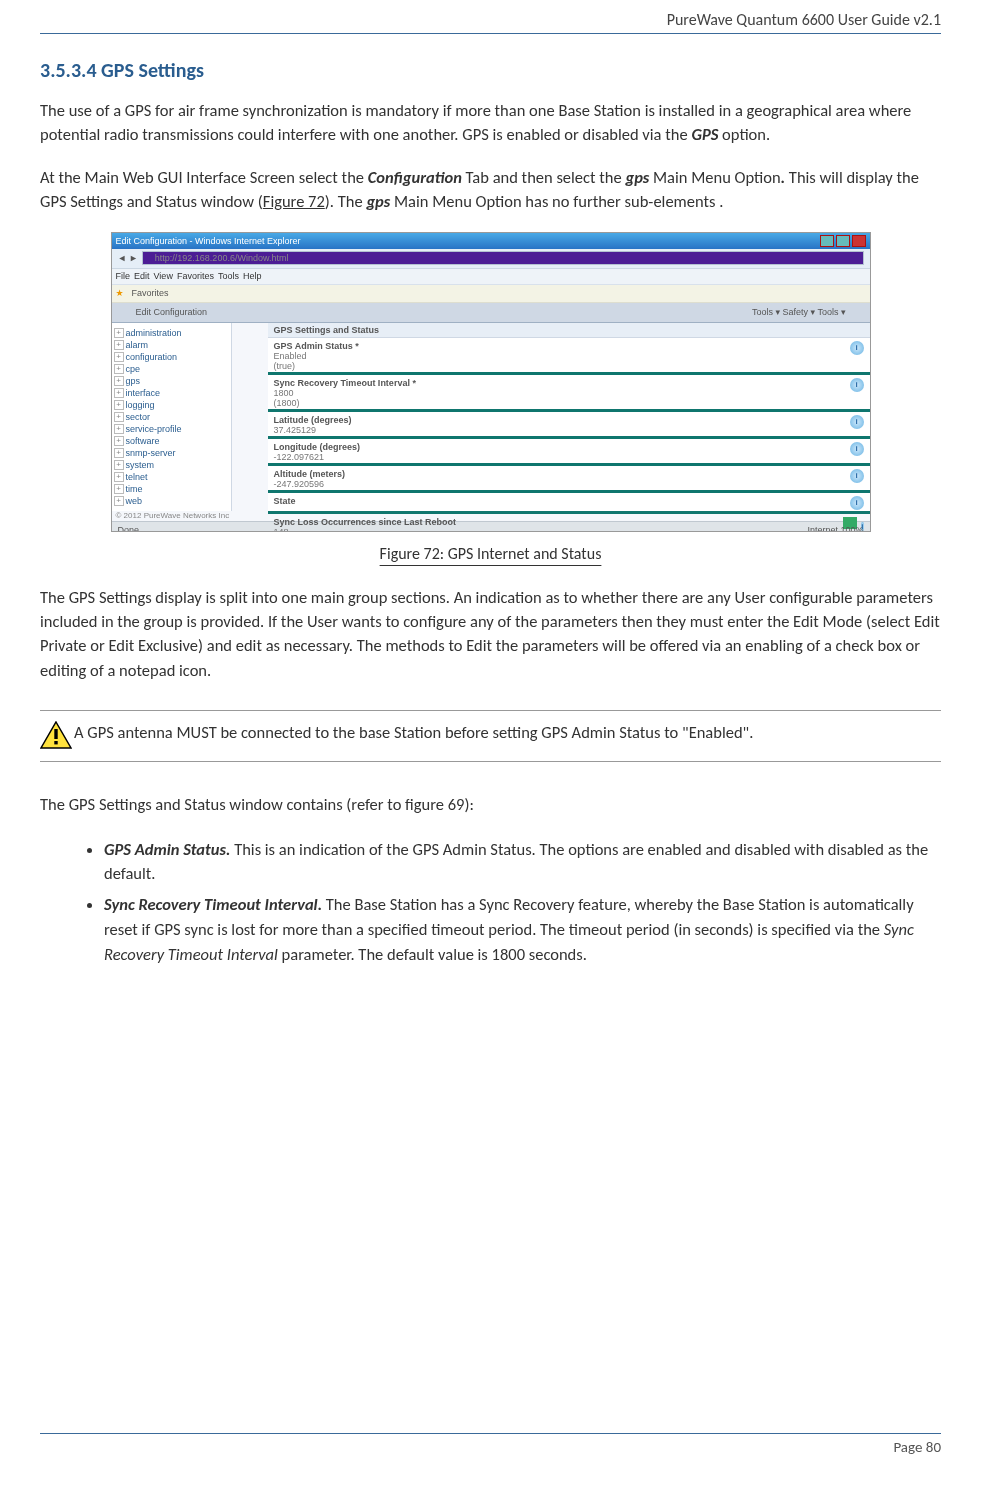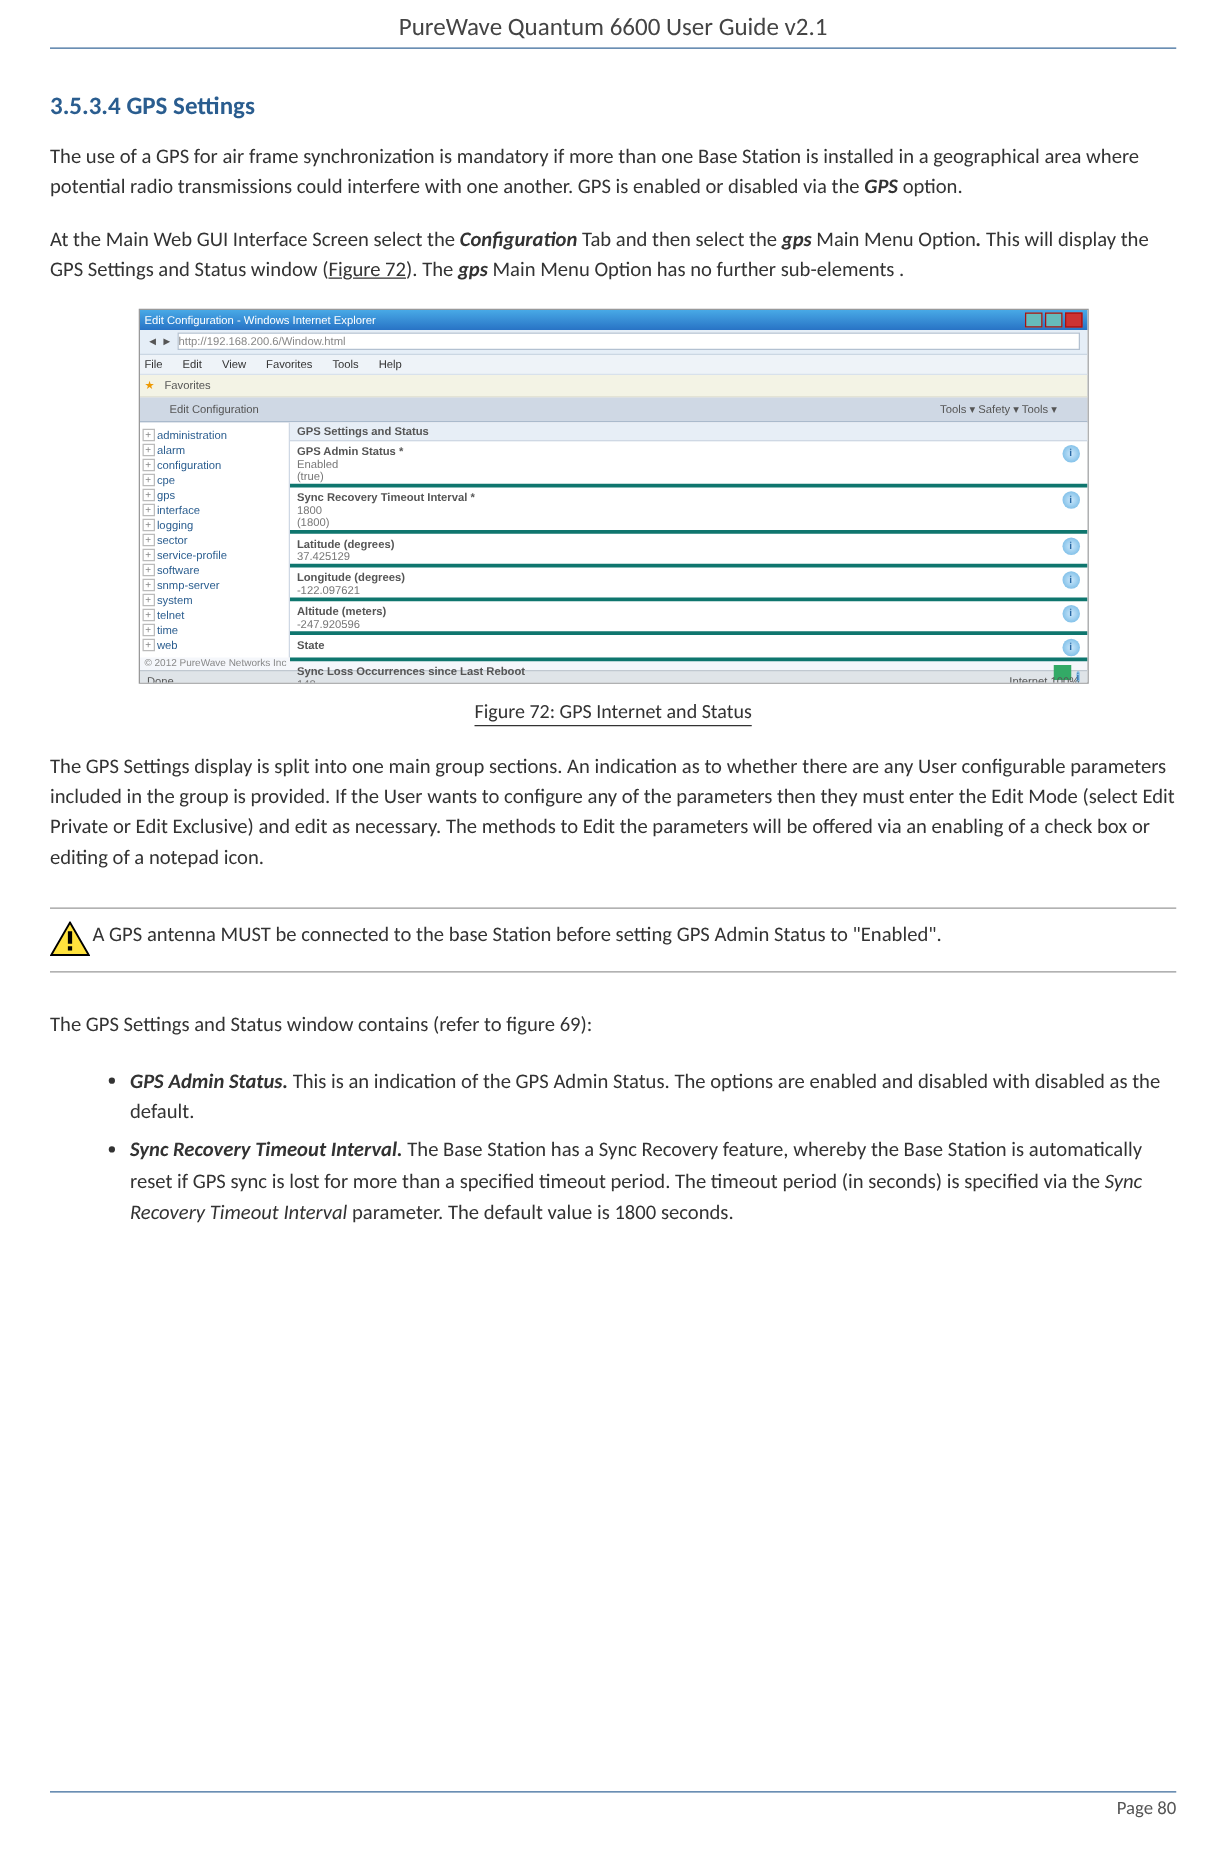--- a/index.html
+++ b/index.html
@@ -7,26 +7,26 @@
       font-family: Calibri, "Segoe UI", Arial, sans-serif;
       font-size: 16.5px;
       color: #333;
       background: #fff;
       width: 981px;
       height: 1486px;
       padding: 10px 40px 30px;
       position: relative;
     }
     .header-title {
-      text-align: center;
-      font-size: 20px;
+      text-align: right;
+      font-size: 16px;
       color: #444;
       padding-bottom: 4px;
       border-bottom: 1.5px solid #3a6a9a;
-      margin-bottom: 34px;
+      margin-bottom: 24px;
     }
     h3.section-heading {
       color: #2a5d8f;
       font-weight: bold;
       font-size: 20px;
       margin-bottom: 16px;
     }
     .body-text { line-height: 1.48; margin-bottom: 18px; color: #333; }
     .figure-wrap { text-align: center; margin: 16px 0 8px; }
     .screenshot {
@@ -40,26 +40,26 @@
     .ss-titlebar {
       background: linear-gradient(#48a9e6,#2873c5);
       color: #fff; height: 16px; display: flex;
       align-items: center; padding: 0 4px; justify-content: space-between;
     }
     .ss-titlebar .winbtn { display:flex; gap:2px;}
     .ss-titlebar .winbtn span { width:14px;height:12px;background:#c33;border:1px solid #a11;display:inline-block;}
     .ss-titlebar .winbtn span:nth-child(1){background:#6bb;}
     .ss-titlebar .winbtn span:nth-child(2){background:#6bb;}
     .ss-addrbar { height:20px;background:#e5eef7;border-bottom:1px solid #cbd7e3;display:flex;align-items:center;padding:0 6px;gap:4px;}
-    .ss-addrbar .addr { flex:1;height:14px;background:#ffffff;border:1px solid #b3c1d1;padding:0 0;line-height:12px;color:#888;}
-    .ss-menubar { height:16px;background:#eef3f8;border-bottom:1px solid #d8e1ec;padding:0 4px;display:flex;gap:16px;align-items:center;color:#333;}
+    .ss-addrbar .addr { flex:1;height:14px;background:#4c1d95;border:1px solid #b3c1d1;padding:0 12px;line-height:12px;color:#888;}
+    .ss-menubar { height:16px;background:#eef3f8;border-bottom:1px solid #d8e1ec;padding:0 4px;display:flex;gap:4px;align-items:center;color:#333;}
     .ss-favbar { height:18px;background:#f3f3e5;border-bottom:1px solid #dedecf;padding:0 4px;display:flex;align-items:center;gap:8px;}
     .ss-favbar .star{color:#e90;}
     .ss-tab { height:20px;background:#cfd8e4;border-bottom:1px solid #9fb0c3;padding:0 24px;display:flex;align-items:center;justify-content:space-between;}
-    .ss-body { display:flex; height:188px;}
+    .ss-body { display:flex; height:188px;gap:36px;}
     .ss-tree { width:120px;background:#fff;border-right:1px solid #cfd8e4;padding:4px 2px;overflow:hidden;}
     .ss-tree .item { padding:1px 0 1px 12px; position:relative; color:#2a5d8f; white-space:nowrap;}
     .ss-tree .item::before { content:"+"; position:absolute; left:0; color:#888; font-size:8px; border:1px solid #bbb; width:8px;height:8px;line-height:7px;text-align:center;}
     .ss-main { flex:1; background:#fff;}
     .ss-main .panelhdr { background:#e7eef6; padding:2px 6px; font-weight:bold; border-bottom:1px solid #cfd8e4;}
     .ss-main .row { display:flex; justify-content:space-between; border-bottom:3px solid #0f766e; padding:3px 6px 1px;}
     .ss-main .row .lbl { color:#555; font-weight:bold;}
     .ss-main .row .val { color:#777; font-weight:normal;}
     .ss-main .row .info { width:14px;height:14px;border-radius:50%;background:radial-gradient(#cde8fb,#66b2e2);color:#2767a3;font-weight:bold;text-align:center;line-height:13px;font-size:8px;}
     .ss-main .row.last .badge { width:14px;height:12px;background:#3a6;display:inline-block;margin-right:4px;}

